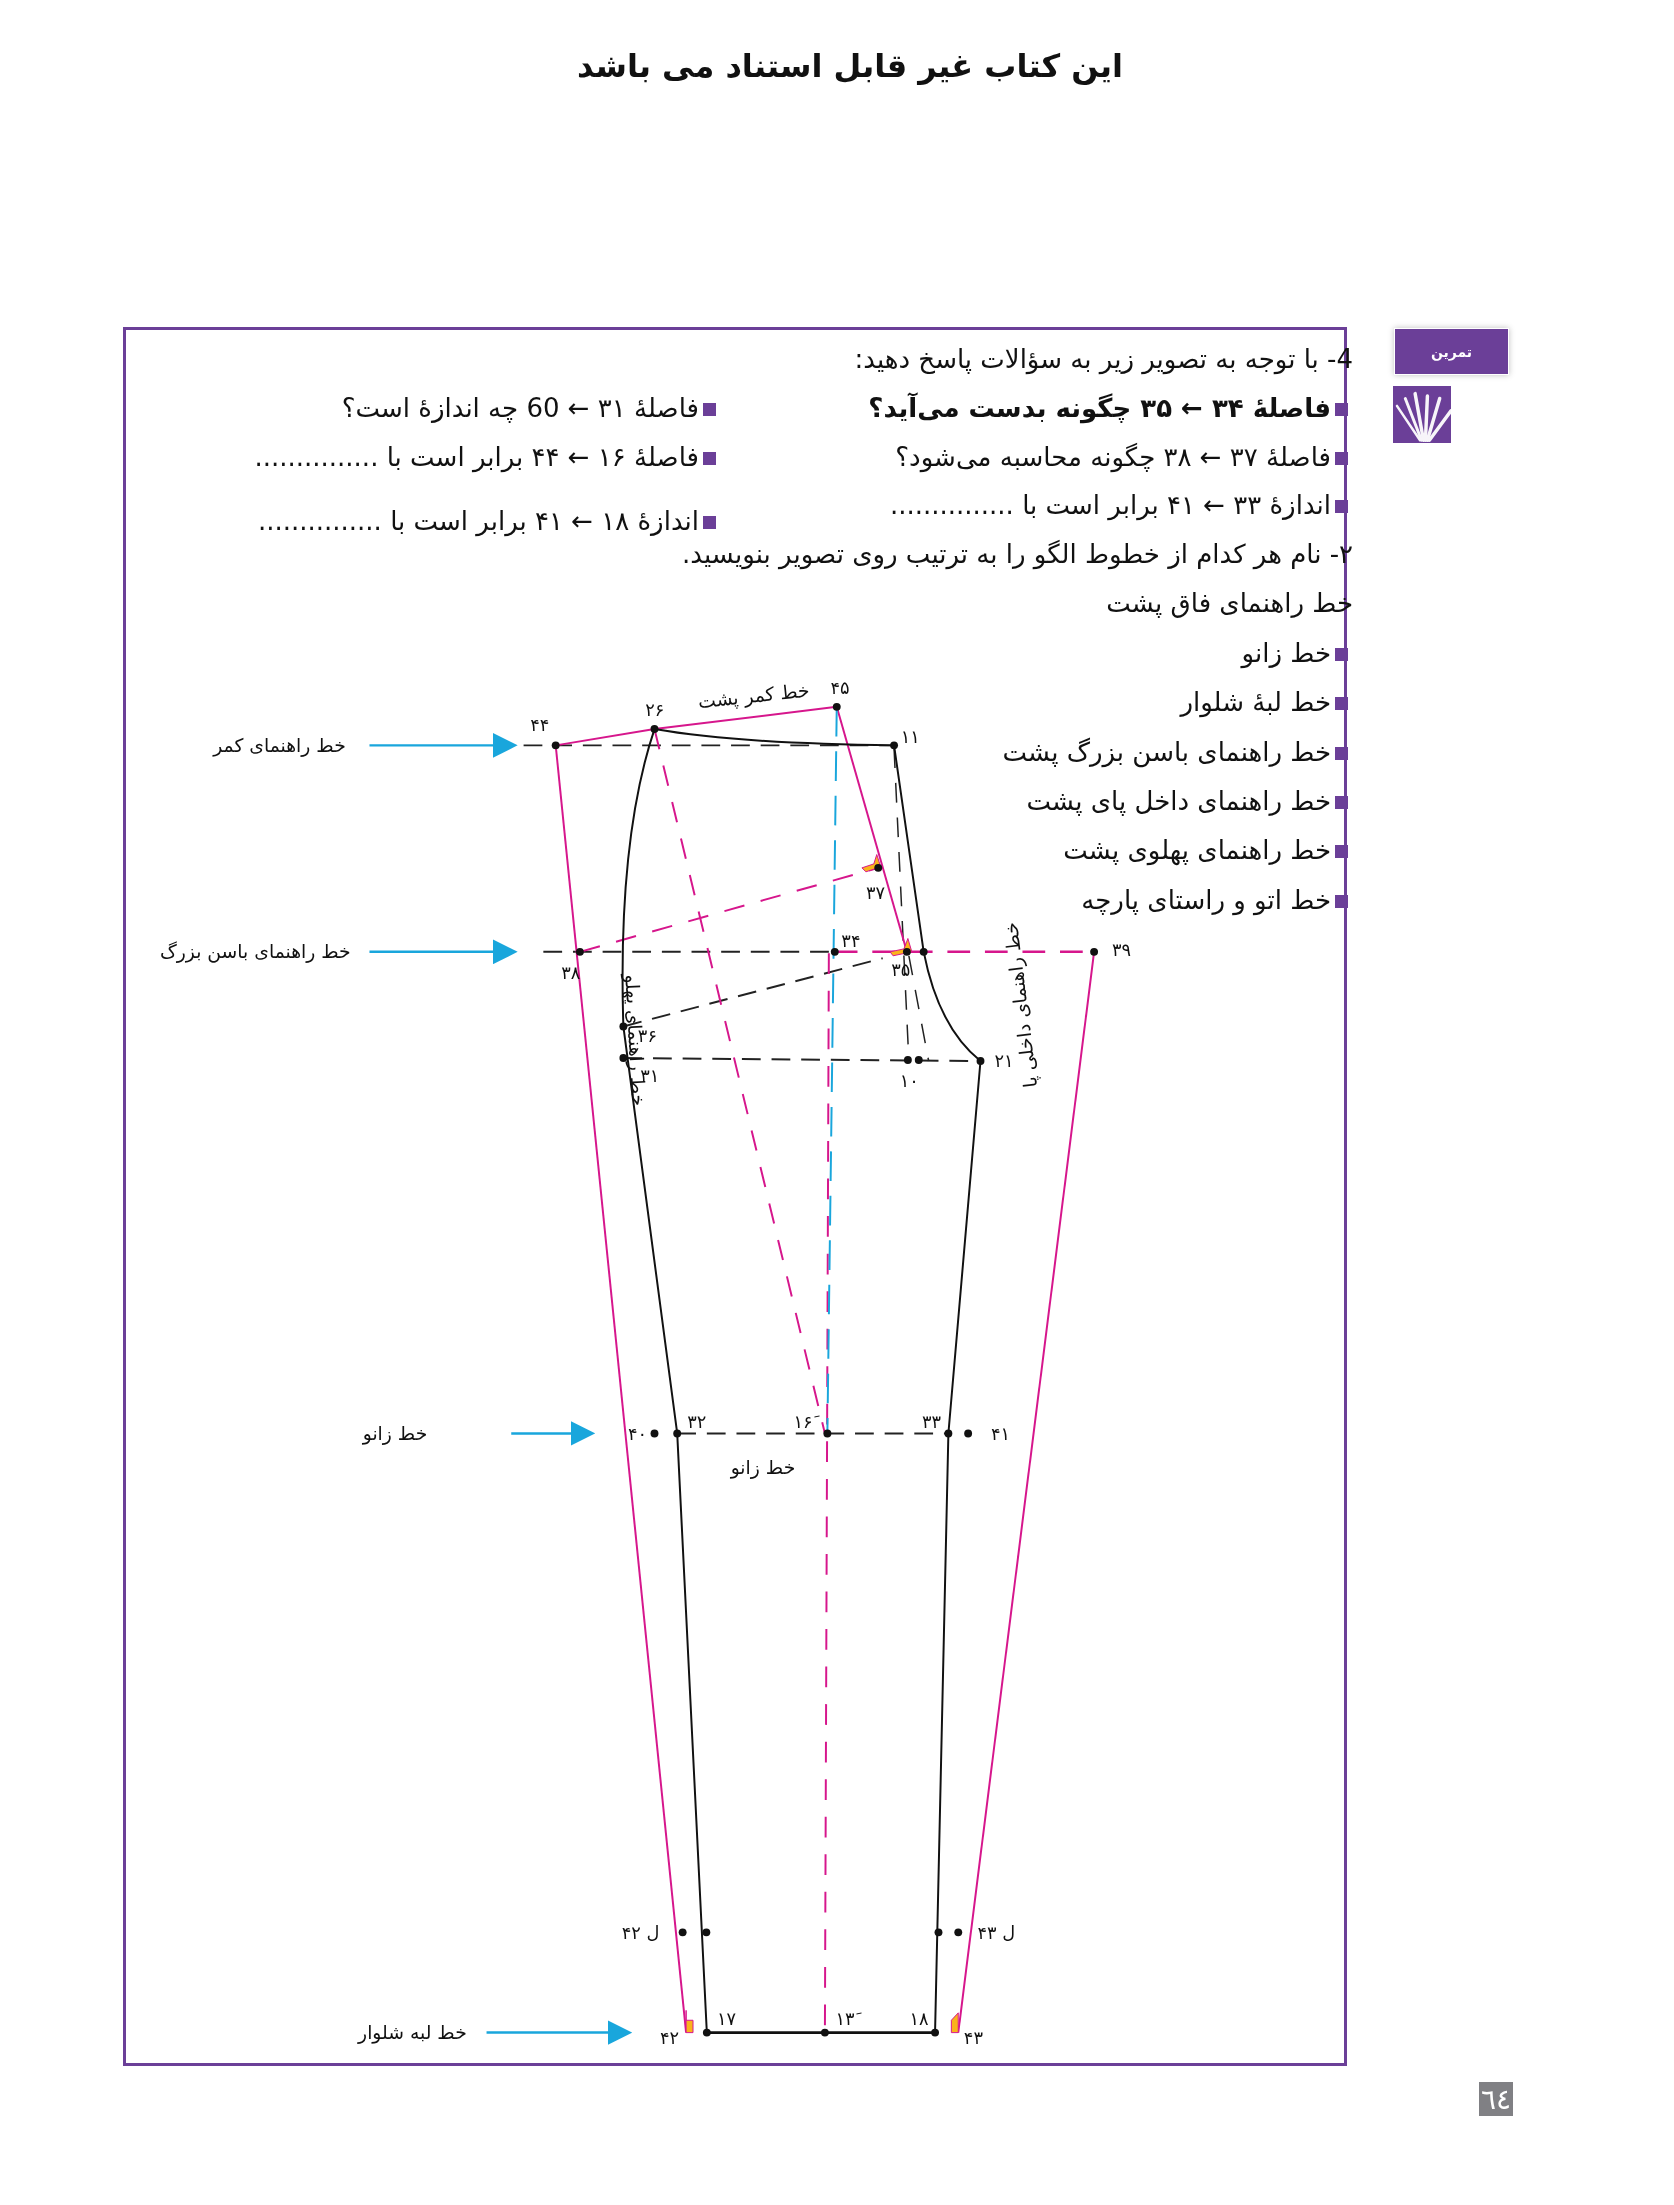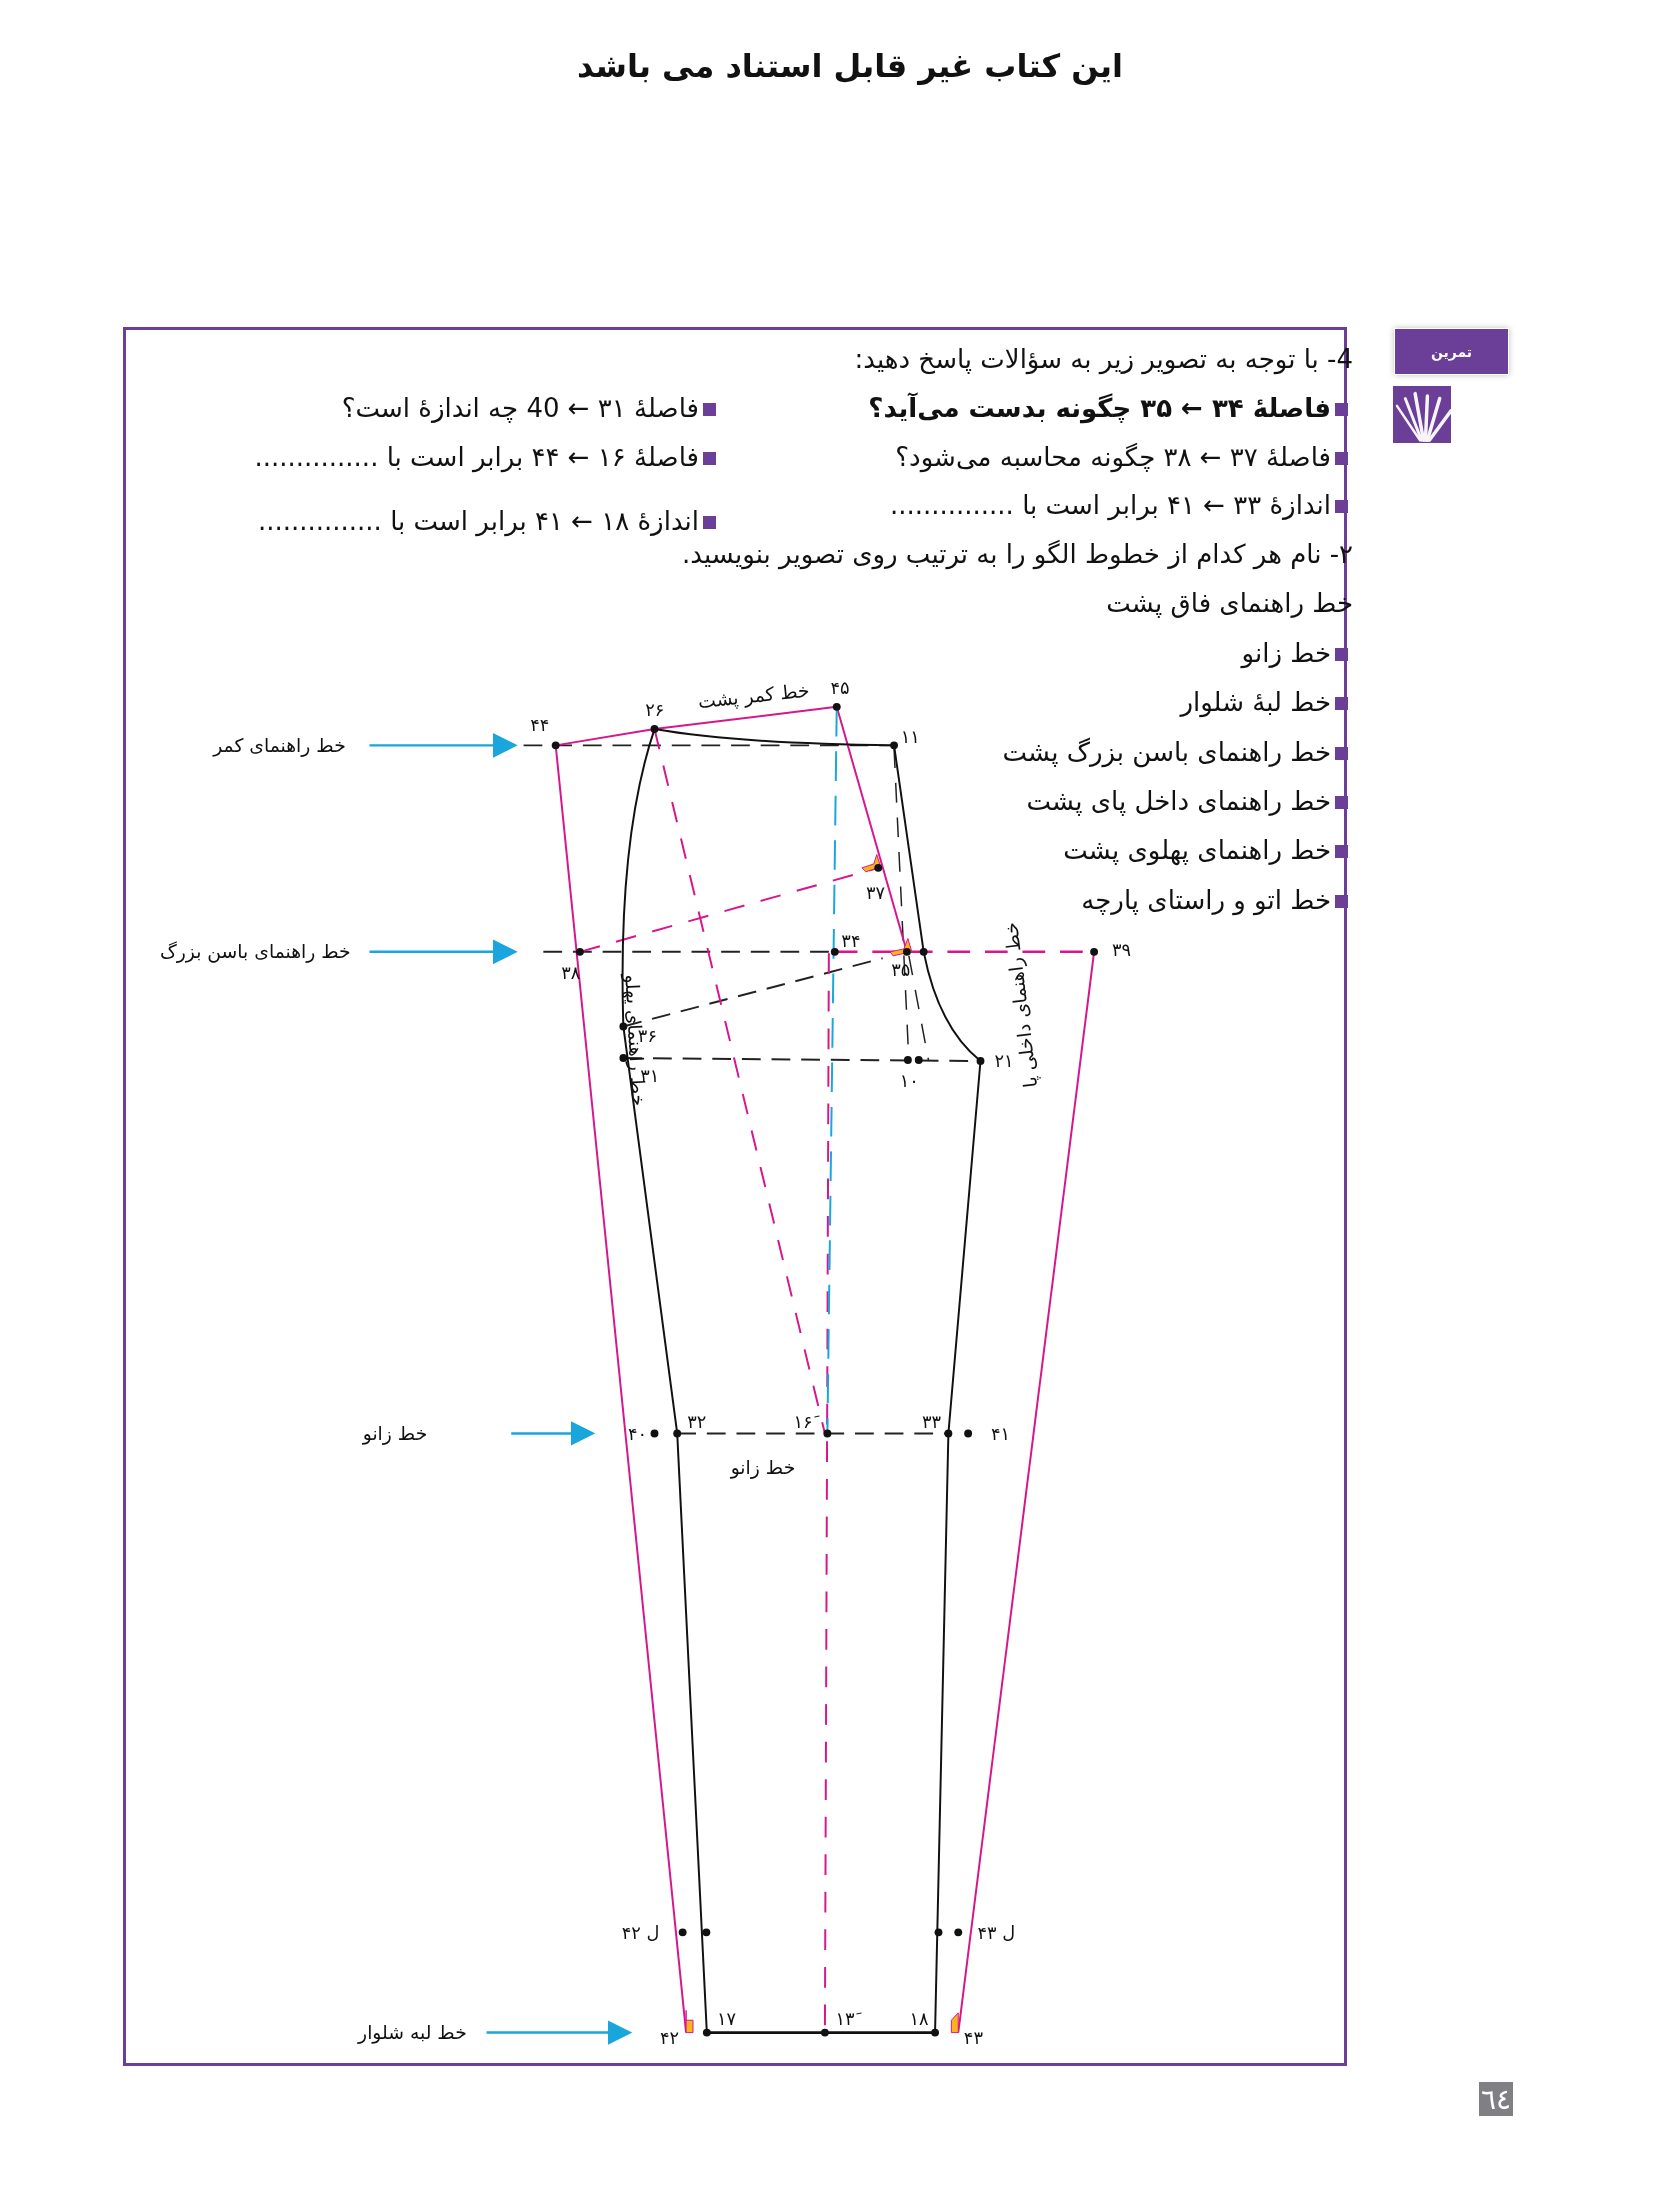--- a/index.html
+++ b/index.html
@@ -35,21 +35,21 @@
     </g>
   </svg>
 </div>
 
 <div class="q" style="right:321px; top:346px;">4- با توجه به تصویر زیر به سؤالات پاسخ دهید:</div>
 
 <div class="q" style="right:326px; top:395px;font-weight:bold;"><span class="bullet"></span><span>فاصلهٔ ۳۴ ← ۳۵ چگونه بدست می‌آید؟</span></div>
 <div class="q" style="right:326px; top:444px;"><span class="bullet"></span><span>فاصلهٔ ۳۷ ← ۳۸ چگونه محاسبه می‌شود؟</span></div>
 <div class="q" style="right:326px; top:492px;"><span class="bullet"></span><span>اندازهٔ ۳۳ ← ۴۱ برابر است با ...............</span></div>
 
-<div class="q" style="right:958px; top:395px;"><span class="bullet"></span><span>فاصلهٔ ۳۱ ← 40 چه اندازهٔ است؟</span></div>
+<div class="q" style="right:958px; top:395px;"><span class="bullet"></span><span>فاصلهٔ ۳۱ ← 60 چه اندازهٔ است؟</span></div>
 <div class="q" style="right:958px; top:444px;"><span class="bullet"></span><span>فاصلهٔ ۱۶ ← ۴۴ برابر است با ...............</span></div>
 <div class="q" style="right:958px; top:508px;"><span class="bullet"></span><span>اندازهٔ ۱۸ ← ۴۱ برابر است با ...............</span></div>
 
 <div class="q" style="right:321px; top:541px;">۲- نام هر کدام از خطوط الگو را به ترتیب روی تصویر بنویسید.</div>
 <div class="q" style="right:321px; top:590px;">خط راهنمای فاق پشت</div>
 <div class="q" style="right:326px; top:640px;"><span class="bullet"></span><span>خط زانو</span></div>
 <div class="q" style="right:326px; top:689px;"><span class="bullet"></span><span>خط لبهٔ شلوار</span></div>
 <div class="q" style="right:326px; top:739px;"><span class="bullet"></span><span>خط راهنمای باسن بزرگ پشت</span></div>
 <div class="q" style="right:326px; top:788px;"><span class="bullet"></span><span>خط راهنمای داخل پای پشت</span></div>
 <div class="q" style="right:326px; top:837px;"><span class="bullet"></span><span>خط راهنمای پهلوی پشت</span></div>

